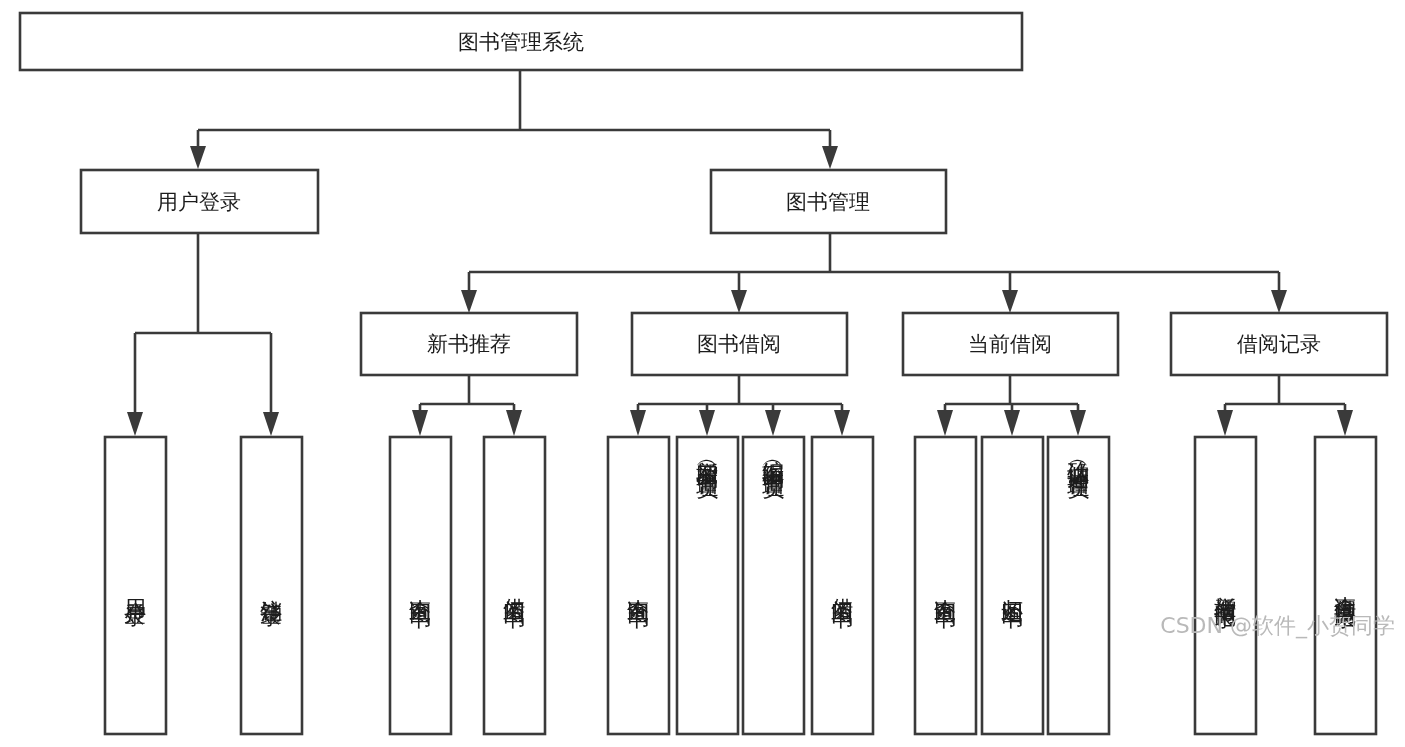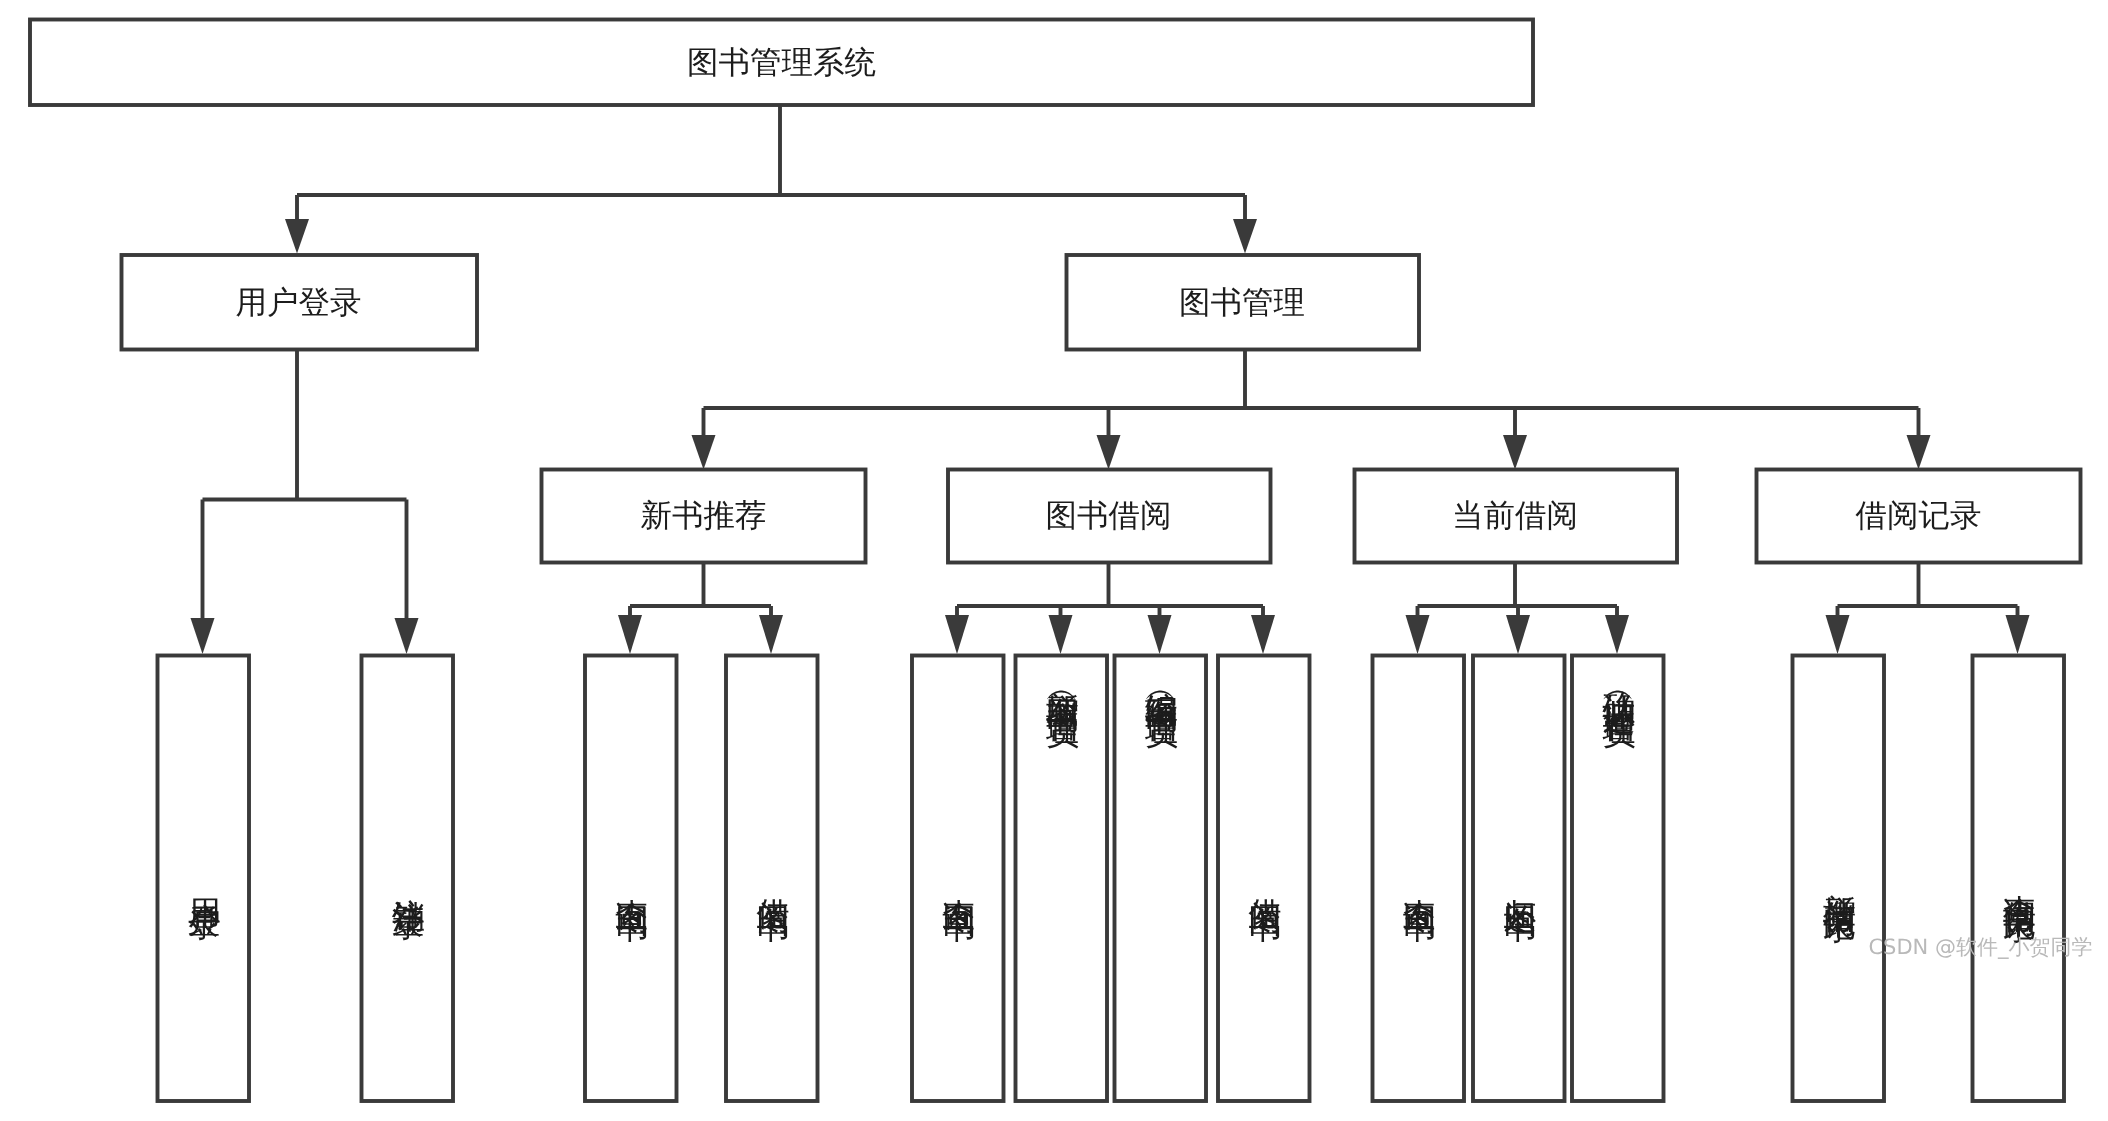--- a/index.html
+++ b/index.html
@@ -65,21 +65,21 @@
     line-height: 1.16;
     color: #1c1c1c;
     letter-spacing: 2.5px;
     white-space: nowrap;
   }
   .watermark {
     position: absolute;
     right: 10px;
     bottom: 6px;
     font-family: "DejaVu Sans", "Liberation Sans", sans-serif;
-    font-size: 14px;
+    font-size: 22px;
     color: #b9b9b9;
     white-space: nowrap;
     pointer-events: none;
   }
 </style>
 </head>
 <body>
 
 <div id="diagram-root">
 

